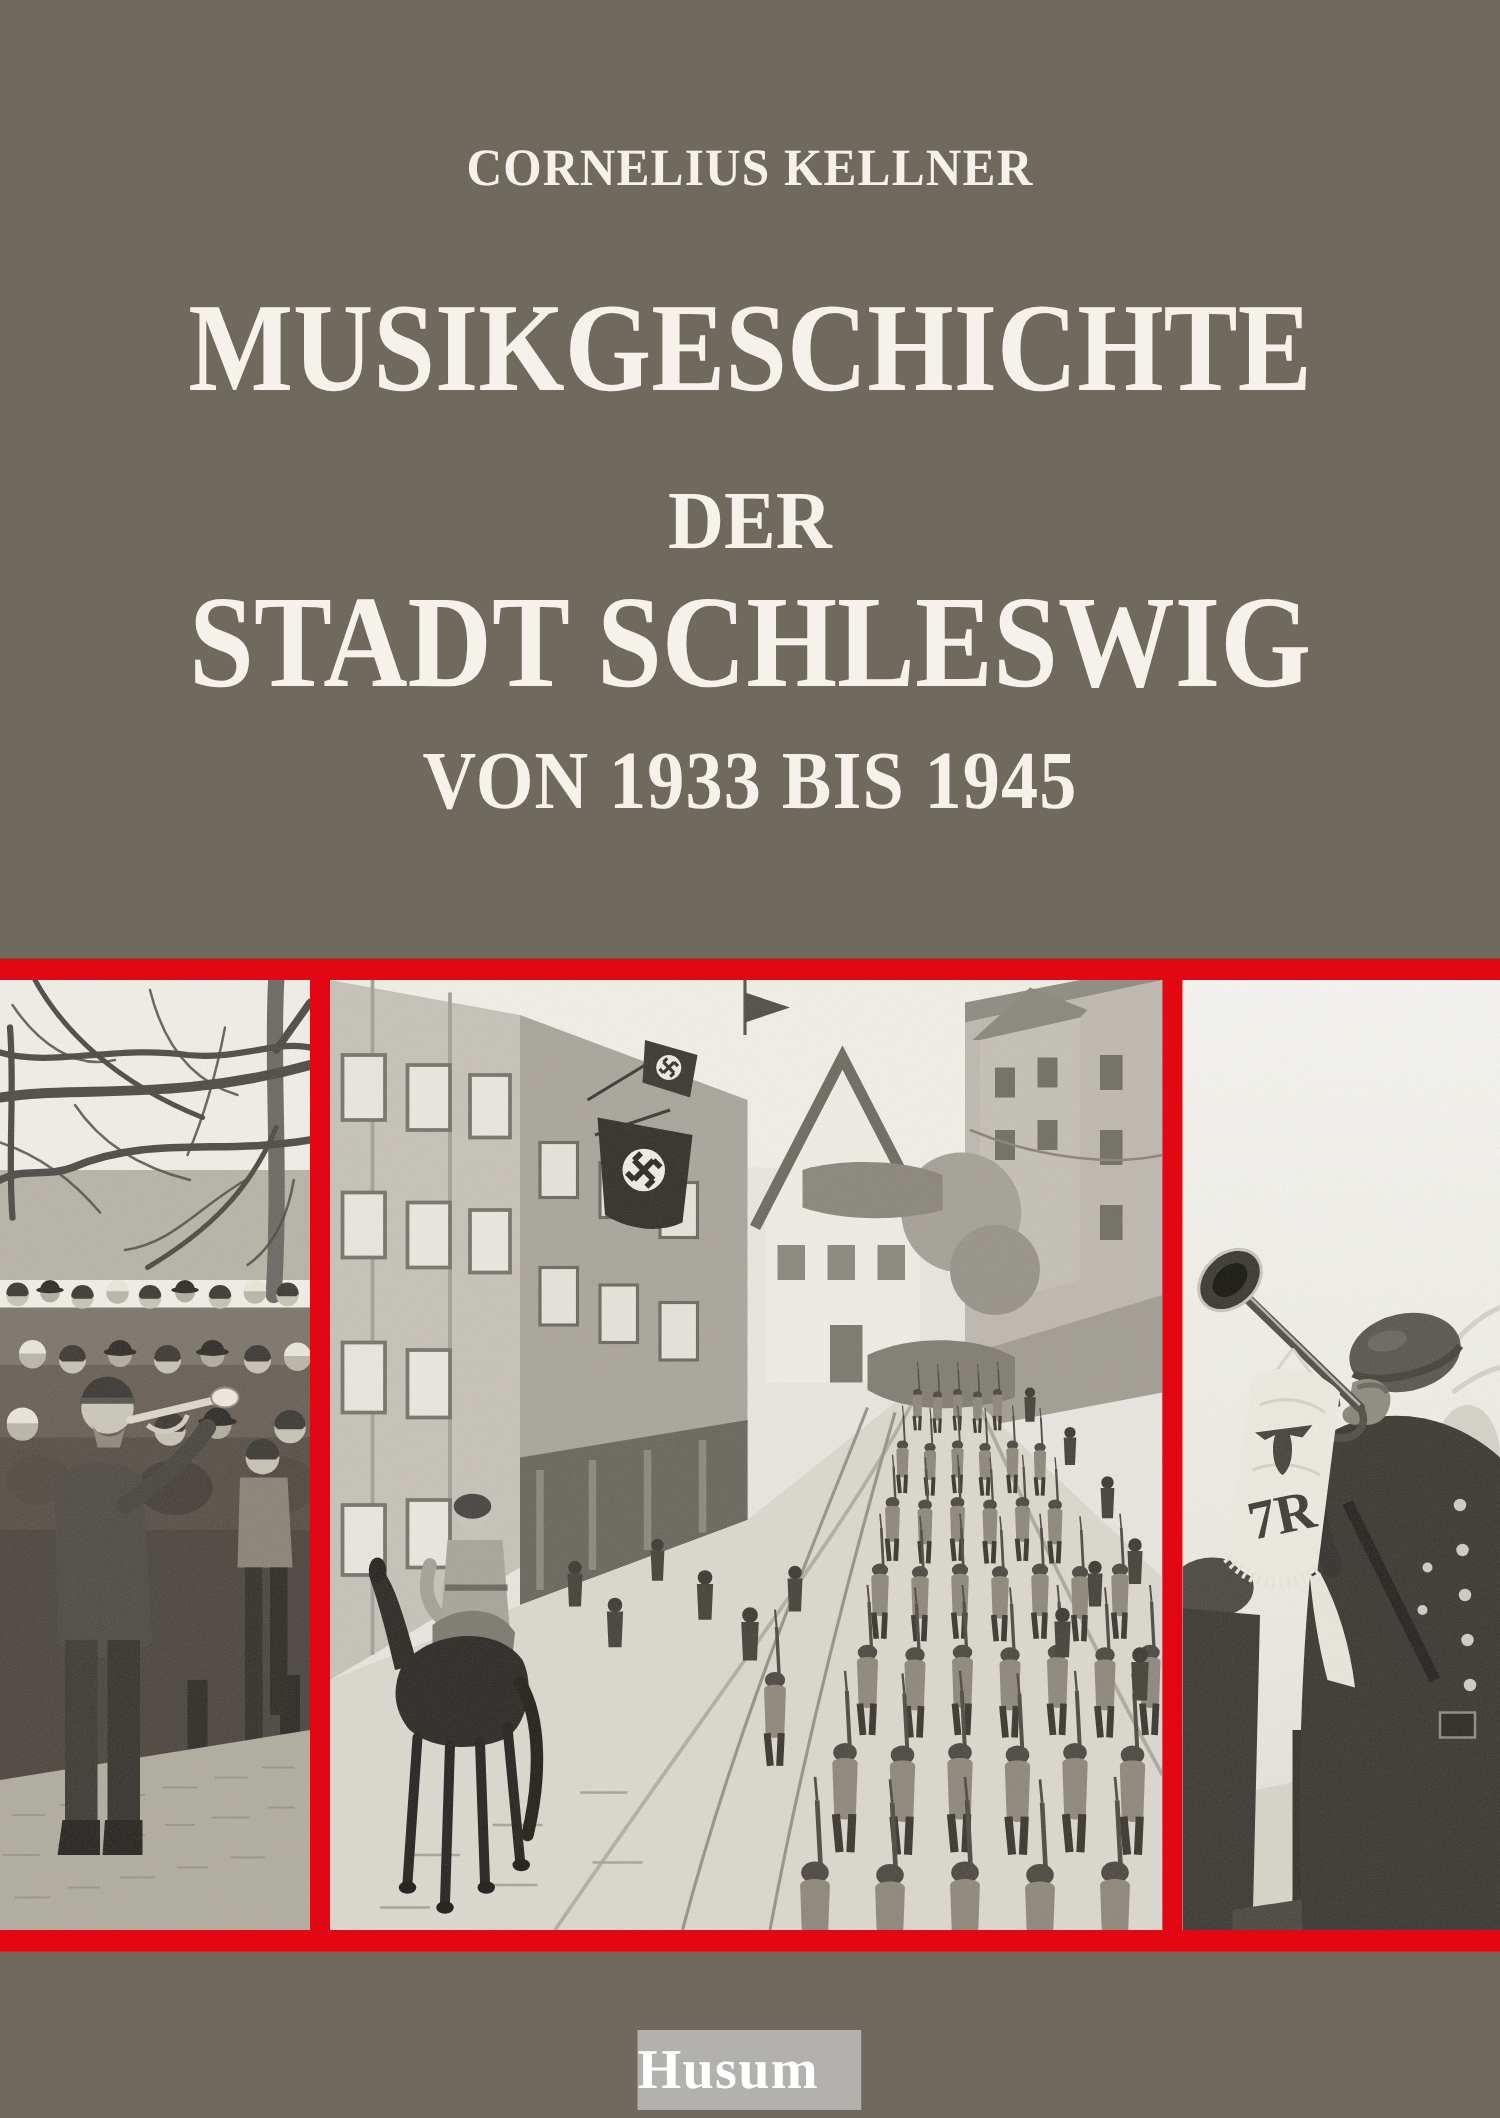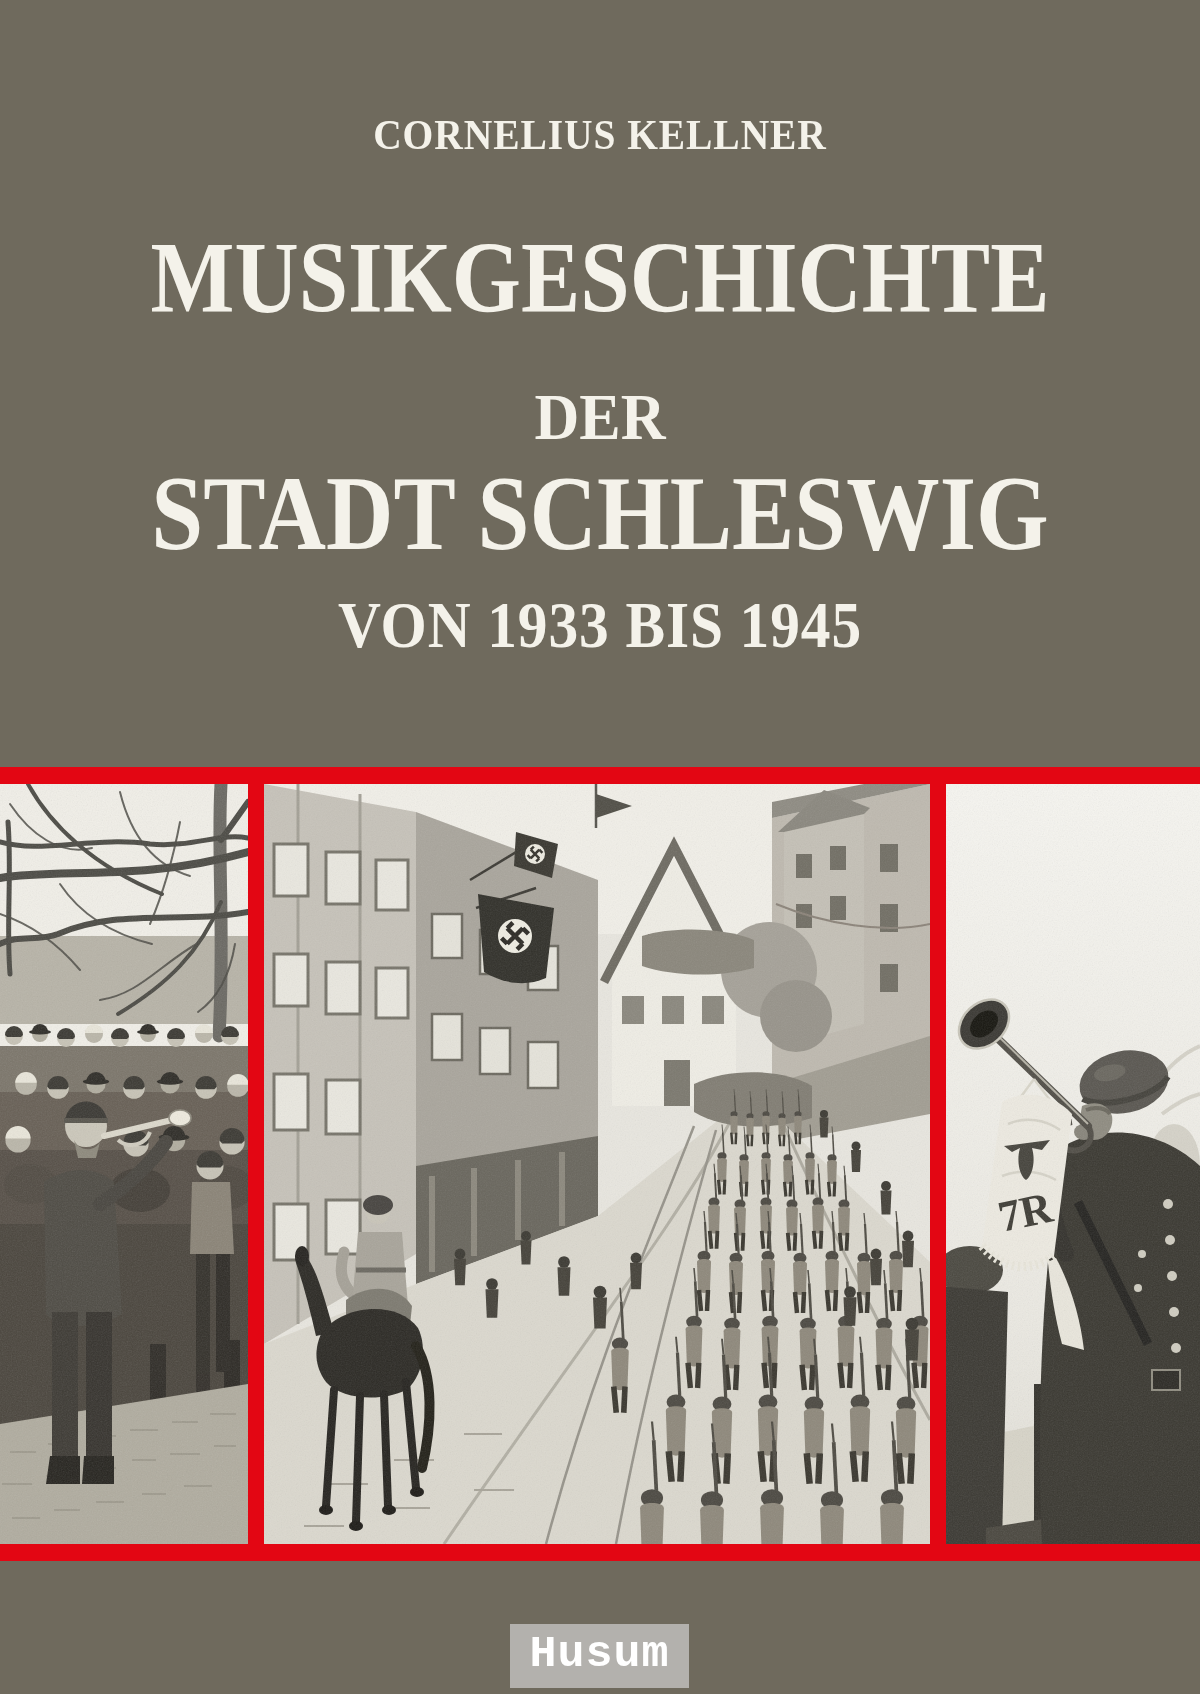--- a/index.html
+++ b/index.html
@@ -41,23 +41,23 @@
   .photo svg{display:block;width:100%;height:100%;}
   .p-left{width:248px;}
   .p-mid{width:666px;}
   .p-right{width:254px;}
   .divider{width:16px;height:760px;flex:none;background:var(--frame-red);}
 
   .publisher{
     position:absolute;left:510px;top:1624px;width:179px;height:64px;
     background:var(--publisher-box);
     color:var(--publisher-text);
-    font-family:Liberation Mono, monospace;
+    font-family:Liberation Serif, serif;
     font-weight:bold;font-size:45px;line-height:62px;
-    text-align:center;letter-spacing:1px;
+    letter-spacing:1px;
   }
 </style>
 </head>
 <body>
 
 <div class="cover">
 
   <div class="line author">CORNELIUS KELLNER</div>
   <div class="line t1">MUSIKGESCHICHTE</div>
   <div class="line t2">DER</div>

